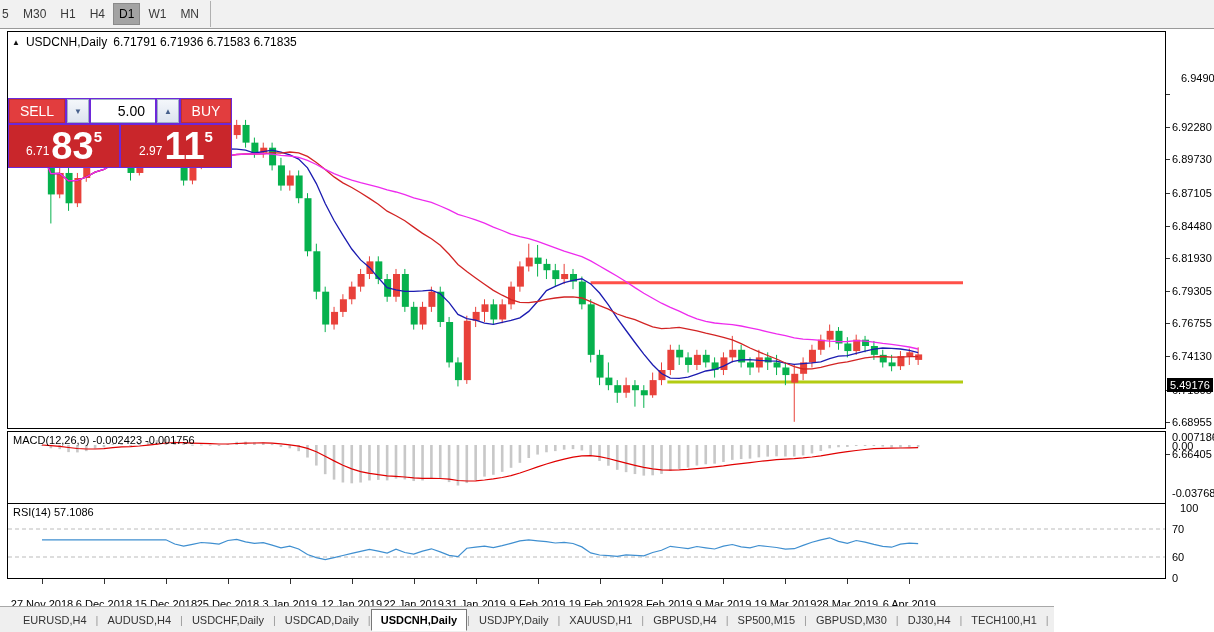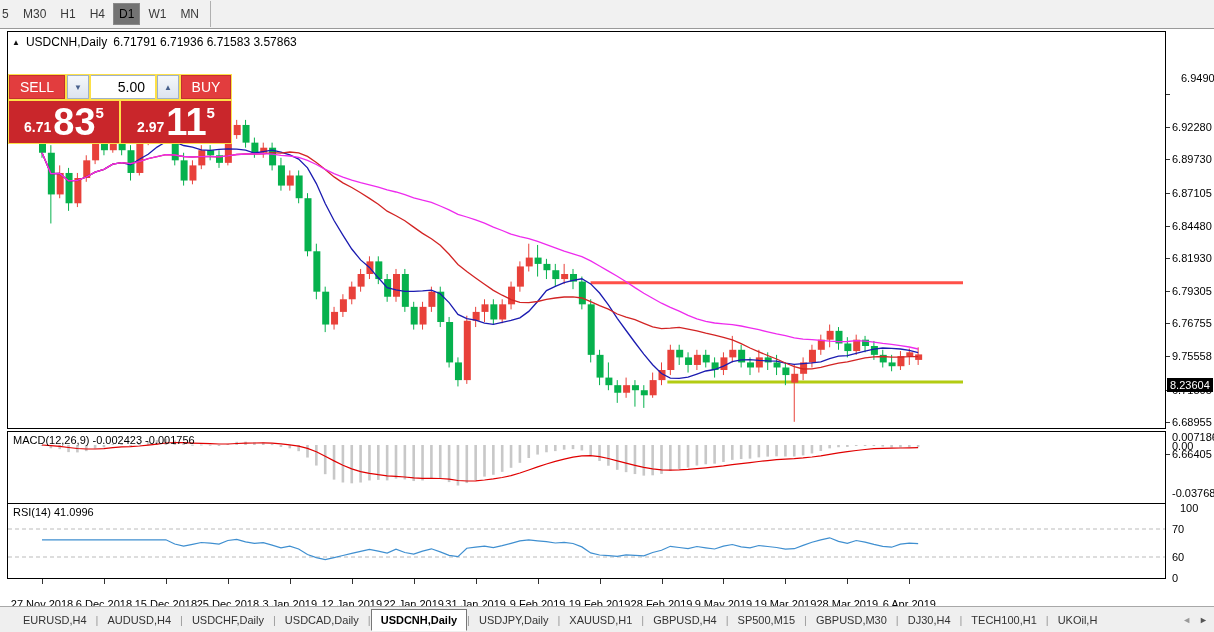--- a/index.html
+++ b/index.html
@@ -7,21 +7,21 @@
     font-family:"Liberation Sans", sans-serif; background:#f1f1f1; }
   #page { position:relative; width:1214px; height:632px; background:#ffffff; }
 
   
   #toolbar { position:absolute; left:0; top:0; width:1214px; height:29px;
     background:#f1f1f1; border-bottom:1px solid #9a9a9a; display:flex; align-items:center; }
   .period-btn { height:22px; min-width:27px; padding:0 5px; margin:0 1px;
     display:flex; align-items:center; justify-content:center;
     font-size:12px; color:#3a3a3a; background:transparent; border:1px solid transparent; cursor:default; }
   .period-btn.cut { min-width:14px; width:14px; padding:0 2px 0 0; justify-content:flex-start; overflow:hidden; }
-  .period-btn.active { background:#737373; border:1px solid #8a8a8a; color:#000; }
+  .period-btn.active { background:#a3a3a3; border:1px solid #8a8a8a; color:#000; }
   .toolbar-sep { width:1px; height:26px; background:#b0b0b0; margin:0 4px; }
 
   
   #chart-area { position:absolute; left:0; top:30px; width:1214px; height:575px; background:#ffffff; }
   .panel { position:absolute; left:7px; width:1159px; border:1px solid #000; background:#fff; }
   #main-panel { top:1px;  height:398px; }
   #macd-panel { top:401px; height:88px; }
   #rsi-panel  { top:473px; height:76px; }
   .panel svg { position:absolute; left:0; top:0; }
 
@@ -38,37 +38,37 @@
   #current-price-box { position:absolute; left:1167px; width:46px; height:14px; background:#000;
     color:#fff; font-size:11px; line-height:14px; padding-left:3px; transform:translateY(-7px); z-index:4; }
 
   
   #date-axis { position:absolute; left:7px; top:549px; width:1159px; height:26px; }
   .date-tick { position:absolute; top:0; width:1px; height:5px; background:#333; }
   .date-label { position:absolute; top:7px; font-size:11px; color:#000; white-space:nowrap;
     transform:translateX(-50%);margin-top:12px; }
 
   
-  #trade-panel { position:absolute; left:8px; top:44px; width:224px; z-index:5; background:#fde047; padding:1px; }
+  #trade-panel { position:absolute; left:8px; top:68px; width:224px; z-index:5; background:#6d28d9; padding:1px; }
   #tp-row1 { display:flex; height:24px; gap:2px; }
   .tp-btn { background:#e23d3e; color:#fff; font-size:14px; display:flex; align-items:center;
     justify-content:center; cursor:pointer; border:1px solid #c23030; }
   #sell-btn { width:56px; } #buy-btn { flex:1; }
   .spin-btn { width:22px; background:linear-gradient(#f4f7fb,#dde4ef); border:1px solid #9fb0c8;
     display:flex; align-items:center; justify-content:center; font-size:8px; color:#47608c; cursor:pointer; }
   #volume-box { width:64px; background:#fff; border:1px solid #9fb0c8; border-left:none; border-right:none;
     font-size:14px; color:#000; display:flex; align-items:center; justify-content:flex-end; padding-right:10px; }
   #tp-row2 { display:flex; height:42px; gap:2px; margin-top:2px; }
   .tp-price { flex:1; background:#c9262b; color:#fff; display:flex; align-items:center; justify-content:center; cursor:pointer; }
-  .tp-price .big-small { font-size:14px; font-weight:bold; margin-right:2px; margin-top:10px; }
+  .tp-price .big-small { font-size:12px; font-weight:normal; margin-right:2px; margin-top:10px; }
   .tp-price .big-main { font-size:38px; font-weight:bold; line-height:38px; }
   .tp-price .big-sup { font-size:15px; font-weight:bold; align-self:flex-start; margin-top:3px; }
 
   
-  #tabbar { position:absolute; left:0; top:606px; width:1214px; height:26px; background:#efefef;
+  #tabbar { position:absolute; left:0; top:606px; width:1054px; height:26px; background:#efefef;
     border-top:1px solid #a8a8a8; display:flex; align-items:center; padding-left:14px; overflow:hidden; }
   .chart-tab { font-size:11px; color:#333; padding:4px 9px; white-space:nowrap; cursor:pointer; }
   .chart-tab.active { background:#fff; border:1px solid #777; border-bottom:1px solid #fff; color:#000; font-weight:bold; }
   .tab-sep { color:#999; font-size:11px; }
   #tab-scroll { margin-left:auto; display:flex; gap:8px; padding-right:6px; align-items:center; }
   #tab-scroll span { font-size:9px; color:#555; cursor:pointer; }
 </style>
 </head>
 <body>
 
@@ -83,21 +83,21 @@
       <div class="period-btn">W1</div>
       <div class="period-btn">MN</div>
       <div class="toolbar-sep"></div>
     </div>
 
   <div id="chart-area">
 
     <div id="chart-header">
       <span class="tri">▲</span>
       <span>USDCNH,Daily</span>
-      <span>6.71791 6.71936 6.71583 3.57863</span>
+      <span>6.71791 6.71936 6.71583 6.71835</span>
     </div>
 
     <div id="trade-panel">
       <div id="tp-row1">
         <div id="sell-btn" class="tp-btn">SELL</div>
         <div class="spin-btn">
           <span>▼</span>
         </div>
         <div id="volume-box">5.00</div>
         <div class="spin-btn">
@@ -433,21 +433,21 @@
           <rect x="882.3" y="13" width="2.6" height="2.5350730833313833" fill="#c8c8c8"></rect>
           <rect x="891.15" y="13" width="2.6" height="2.465747726523759" fill="#c8c8c8"></rect>
           <rect x="900" y="13" width="2.6" height="2.084561464739167" fill="#c8c8c8"></rect>
           <rect x="908.85" y="13" width="2.6" height="1.9264800823235202" fill="#c8c8c8"></rect>
           <polyline points="34,13.0 42.85,13.7 51.7,14.4 60.55,15.5 69.4,16.5 78.25,17.0 87.1,17.0 95.94999999999999,16.6 104.8,15.7 113.64999999999999,14.9 122.5,14.6 131.35,14.0 140.2,13.1 149.05,12.1 157.89999999999998,11.0 166.75,10.5 175.6,10.7 184.45,11.1 193.29999999999998,11.4 202.15,11.6 211,12.0 219.85,12.0 228.7,11.5 237.54999999999998,11.2 246.39999999999998,11.0 255.25,10.9 264.1,11.1 272.95,11.9 281.79999999999995,12.8 290.65,14.1 299.5,16.4 308.34999999999997,19.8 317.2,24.3 326.05,28.9 334.9,33.3 343.75,36.9 352.59999999999997,39.6 361.45,41.4 370.3,42.7 379.15,43.8 388,44.4 396.84999999999997,45.0 405.7,45.8 414.55,46.3 423.4,46.4 432.25,46.5 441.09999999999997,47.2 449.95,48.5 458.79999999999995,49.0 467.65,48.8 476.5,48.0 485.34999999999997,46.9 494.2,45.5 503.04999999999995,43.6 511.9,41.0 520.75,38.0 529.5999999999999,34.9 538.45,32.0 547.3,29.4 556.15,27.1 565,25.1 573.85,23.8 582.6999999999999,23.7 591.55,24.7 600.4,26.5 609.25,28.8 618.1,31.1 626.9499999999999,33.3 635.8,35.3 644.65,36.9 653.5,37.9 662.35,38.1 671.1999999999999,37.9 680.05,37.4 688.9,36.6 697.75,35.8 706.6,34.9 715.4499999999999,33.9 724.3,32.7 733.15,31.6 742,30.6 750.85,29.5 759.6999999999999,28.6 768.55,27.7 777.4,27.1 786.25,26.6 795.1,25.9 803.9499999999999,25.0 812.8,23.8 821.65,22.3 830.5,20.9 839.35,19.7 848.1999999999999,18.5 857.05,17.5 865.9,16.7 874.75,16.3 883.5999999999999,16.1 892.4499999999999,16.0 901.3,15.8 910.15,15.6" fill="none" stroke="#e00000" stroke-width="1.2"></polyline>
         </svg>
       </div>
 
     <div id="rsi-panel" class="panel">
       <div class="ind-label">
-        <span>RSI(14)</span> <span>41.0996</span>
+        <span>RSI(14)</span> <span>57.1086</span>
       </div>
     <svg width="1157" height="74">
           <line x1="0" y1="25" x2="1157" y2="25" stroke="#bbb" stroke-width="1" stroke-dasharray="4 3"></line>
           <line x1="0" y1="53" x2="1157" y2="53" stroke="#bbb" stroke-width="1" stroke-dasharray="4 3"></line>
           <polyline points="34,35.8 42.85,35.8 51.7,35.8 60.55,35.8 69.4,35.8 78.25,35.8 87.1,35.8 95.94999999999999,35.8 104.8,35.8 113.64999999999999,35.8 122.5,35.8 131.35,35.8 140.2,35.8 149.05,35.8 157.89999999999998,35.8 166.75,40.0 175.6,42.2 184.45,40.3 193.29999999999998,38.5 202.15,39.1 211,40.1 219.85,36.5 228.7,35.3 237.54999999999998,37.9 246.39999999999998,39.3 255.25,38.6 264.1,41.1 272.95,43.8 281.79999999999995,42.1 290.65,45.0 299.5,50.5 308.34999999999997,53.6 317.2,55.7 326.05,53.6 334.9,51.5 343.75,49.4 352.59999999999997,47.3 361.45,45.3 370.3,47.2 379.15,49.0 388,45.2 396.84999999999997,48.5 405.7,50.1 414.55,47.2 423.4,44.8 432.25,47.9 441.09999999999997,51.4 449.95,52.7 458.79999999999995,44.2 467.65,43.1 476.5,42.1 485.34999999999997,43.7 494.2,41.7 503.04999999999995,39.4 511.9,36.9 520.75,35.9 529.5999999999999,36.8 538.45,37.7 547.3,39.0 556.15,38.3 565,39.5 573.85,42.9 582.6999999999999,48.9 591.55,51.0 600.4,51.7 609.25,52.4 618.1,50.8 626.9499999999999,51.4 635.8,51.9 644.65,48.5 653.5,46.3 662.35,42.3 671.1999999999999,43.5 680.05,44.6 688.9,42.5 697.75,43.8 706.6,45.0 715.4499999999999,42.2 724.3,40.5 733.15,42.9 742,43.9 750.85,41.5 759.6999999999999,42.5 768.55,43.5 777.4,45.1 786.25,44.7 795.1,41.4 803.9499999999999,38.2 812.8,35.8 821.65,33.8 830.5,37.3 839.35,39.3 848.1999999999999,36.5 857.05,38.2 865.9,40.4 874.75,42.3 883.5999999999999,43.2 892.4499999999999,40.2 901.3,39.1 910.15,39.7" fill="none" stroke="#3f8fd0" stroke-width="1.2"></polyline>
         </svg>
       </div>
 
     <div id="date-axis">
         <div class="date-tick" style="left: 35px;"></div>
@@ -466,21 +466,21 @@
         <div class="date-label" style="left: 406.7px;">22 Jan 2019</div>
         <div class="date-tick" style="left: 468.65px;"></div>
         <div class="date-label" style="left: 468.65px;">31 Jan 2019</div>
         <div class="date-tick" style="left: 530.6px;"></div>
         <div class="date-label" style="left: 530.6px;">9 Feb 2019</div>
         <div class="date-tick" style="left: 592.55px;"></div>
         <div class="date-label" style="left: 592.55px;">19 Feb 2019</div>
         <div class="date-tick" style="left: 654.5px;"></div>
         <div class="date-label" style="left: 654.5px;">28 Feb 2019</div>
         <div class="date-tick" style="left: 716.45px;"></div>
-        <div class="date-label" style="left: 716.45px;">9 May 2019</div>
+        <div class="date-label" style="left: 716.45px;">9 Mar 2019</div>
         <div class="date-tick" style="left: 778.4px;"></div>
         <div class="date-label" style="left: 778.4px;">19 Mar 2019</div>
         <div class="date-tick" style="left: 840.35px;"></div>
         <div class="date-label" style="left: 840.35px;">28 Mar 2019</div>
         <div class="date-tick" style="left: 902.3px;"></div>
         <div class="date-label" style="left: 902.3px;">6 Apr 2019</div>
       </div>
     <div id="price-axis">
         <div class="axis-tick" style="top: 64px;"></div>
         <div class="axis-label" style="top: 48px; padding-left: 9px;">6.94905</div>
@@ -492,28 +492,28 @@
         <div class="axis-label" style="top: 162.526px;">6.87105</div>
         <div class="axis-tick" style="top: 195.684px;"></div>
         <div class="axis-label" style="top: 195.684px;">6.84480</div>
         <div class="axis-tick" style="top: 227.894px;"></div>
         <div class="axis-label" style="top: 227.894px;">6.81930</div>
         <div class="axis-tick" style="top: 261.052px;"></div>
         <div class="axis-label" style="top: 261.052px;">6.79305</div>
         <div class="axis-tick" style="top: 293.262px;"></div>
         <div class="axis-label" style="top: 293.262px;">6.76755</div>
         <div class="axis-tick" style="top: 326.42px;"></div>
-        <div class="axis-label" style="top: 326.42px;">9.75558</div>
+        <div class="axis-label" style="top: 326.42px;">6.74130</div>
         <div class="axis-tick" style="top: 359.578px;"></div>
         <div class="axis-label" style="top: 359.578px;">6.71505</div>
         <div class="axis-tick" style="top: 391.788px;"></div>
         <div class="axis-label" style="top: 391.788px;">6.68955</div>
         <div class="axis-tick" style="top: 423.998px;"></div>
         <div class="axis-label" style="top: 423.998px;">6.66405</div>
-        <div id="current-price-box" style="top: 355.409px;">8.23604</div>
+        <div id="current-price-box" style="top: 355.409px;">5.49176</div>
         <div class="axis-label" style="top: 407.029px;">0.007186</div>
         <div class="axis-label" style="top: 416px;">0.00</div>
         <div class="axis-label" style="top: 463.051px;">-0.037688</div>
         <div class="axis-label" style="top: 478px; margin-left: 8px;">100</div>
         <div class="axis-label" style="top: 499px;">70</div>
         <div class="axis-label" style="top: 527px;">60</div>
         <div class="axis-label" style="top: 548px;">0</div>
       </div>
 
   </div>

